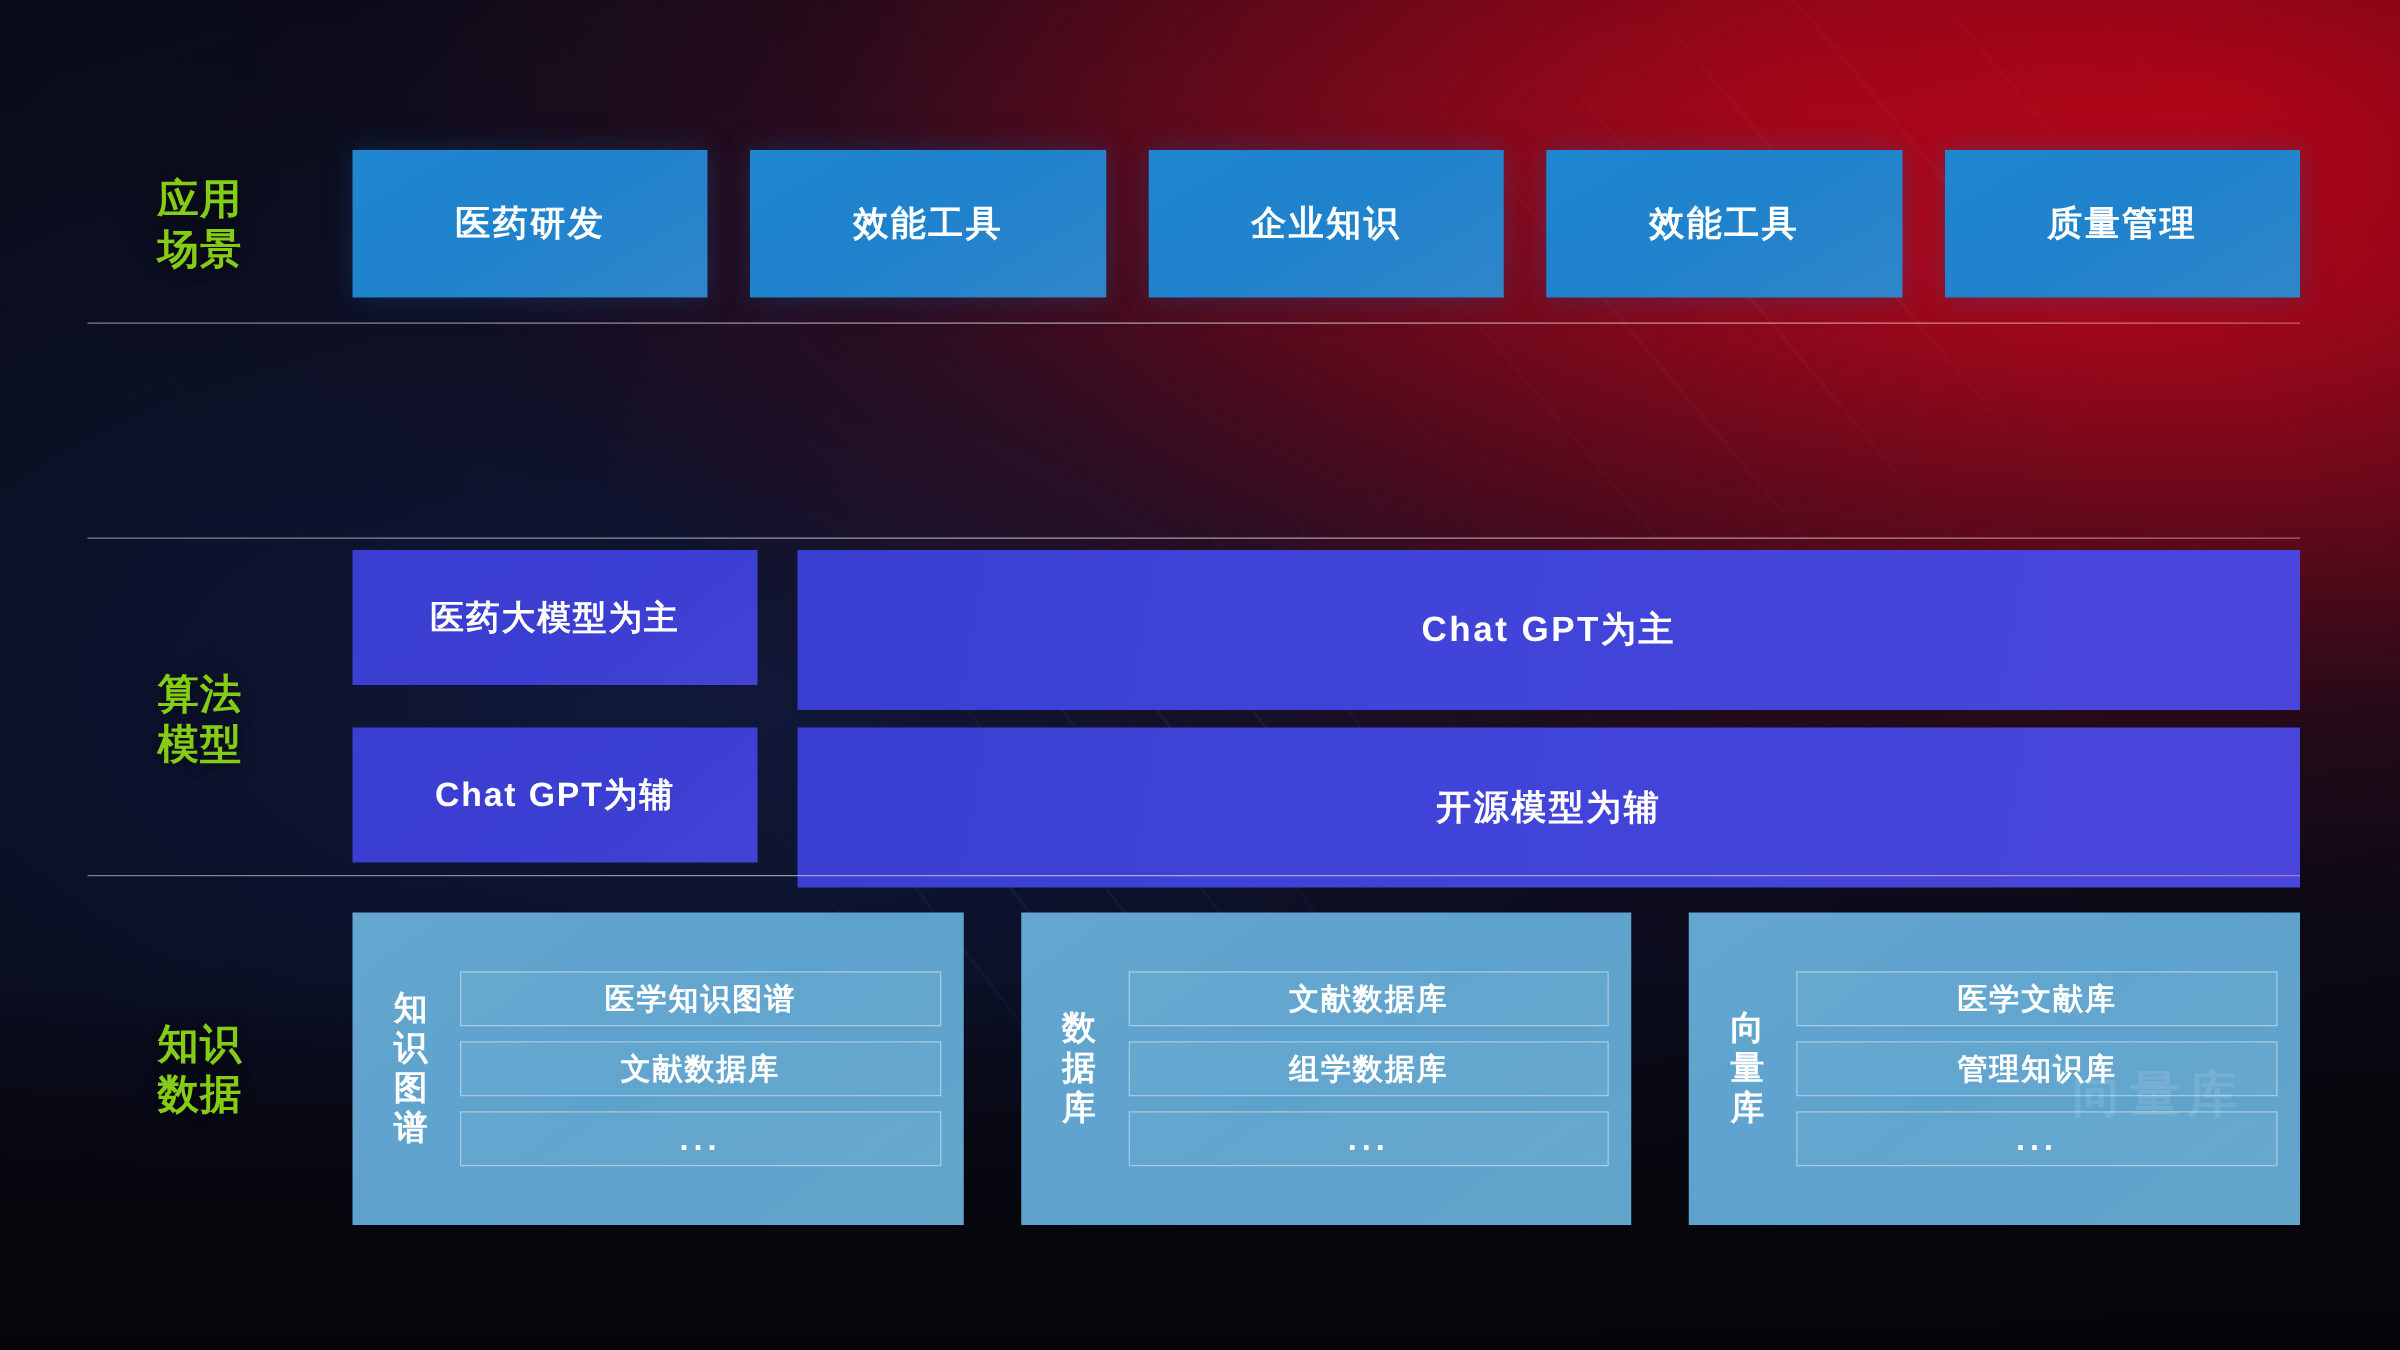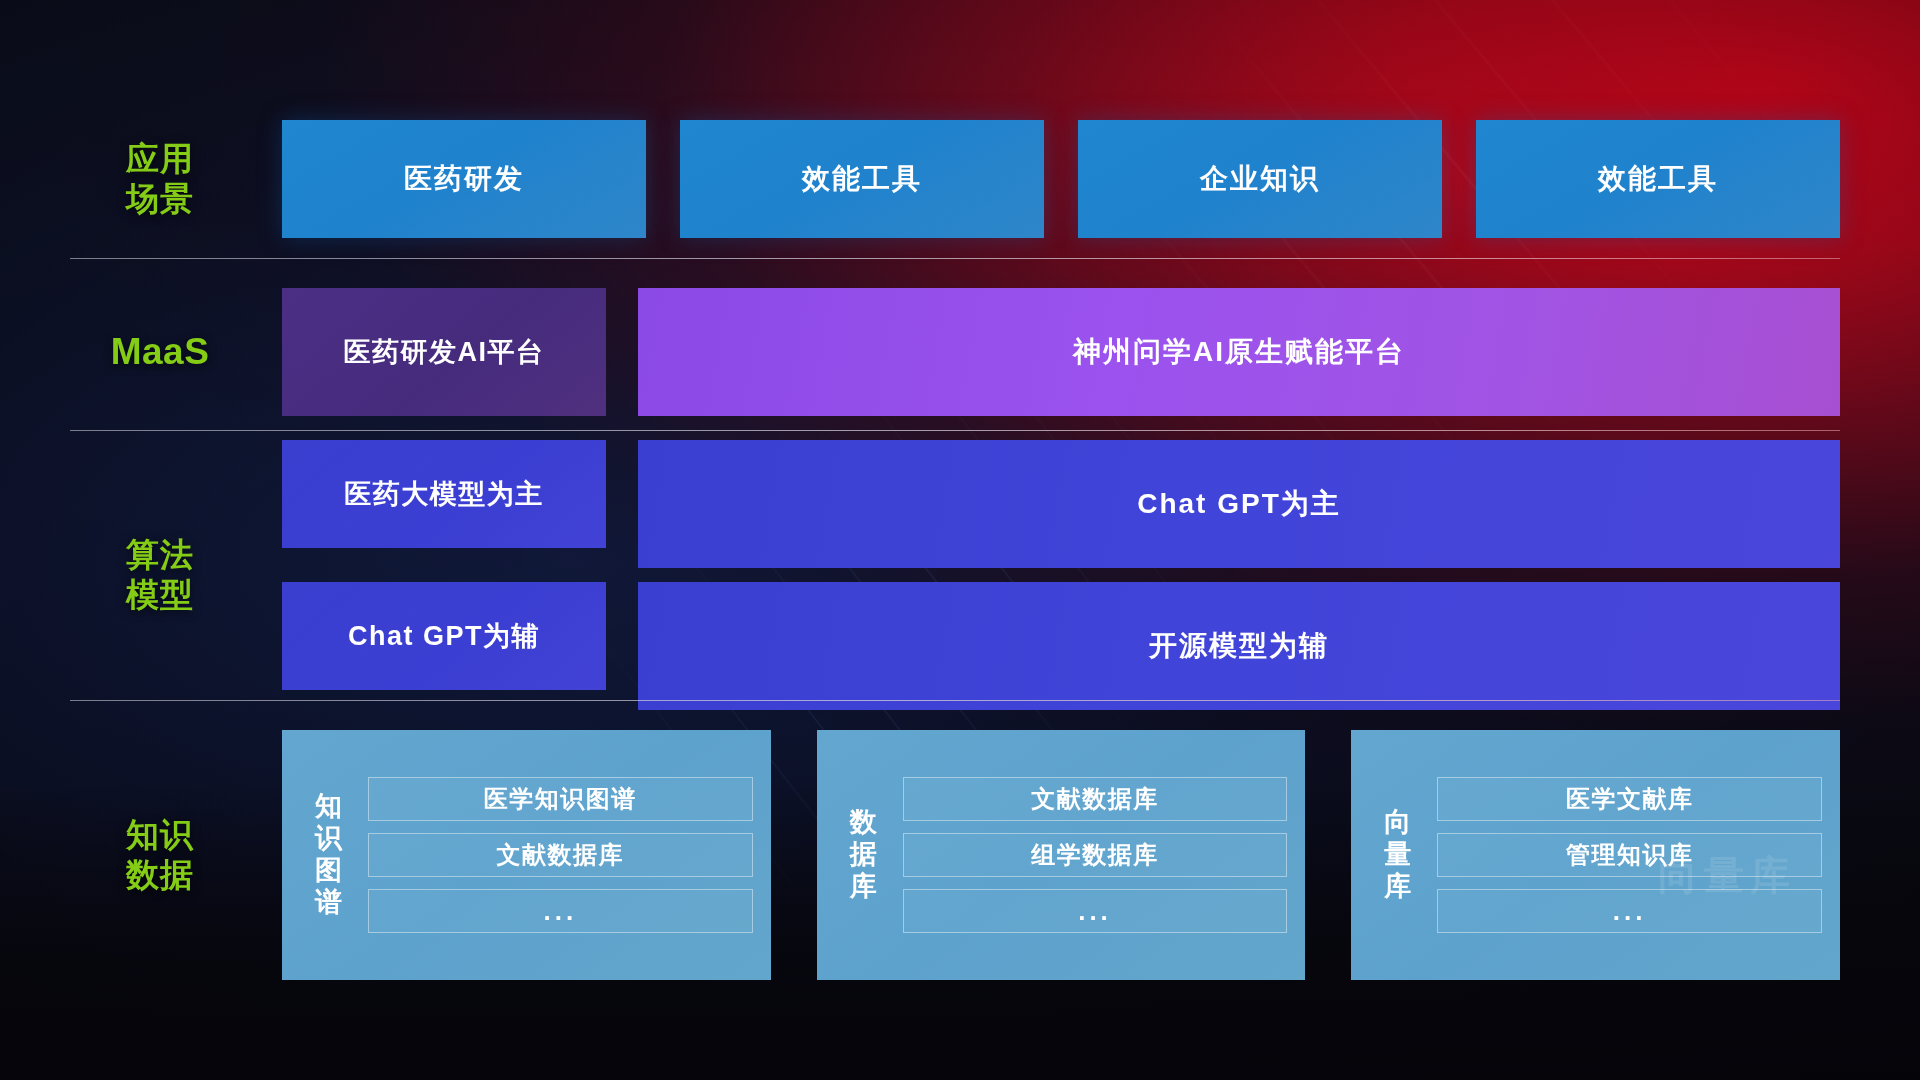--- a/index.html
+++ b/index.html
@@ -213,32 +213,26 @@
   <div class="rows">
 
     <div class="row" id="row-apps">
       <div class="row-label">应用
 场景</div>
       <div class="row-body apps">
         <div class="app-card">医药研发</div>
         <div class="app-card">效能工具</div>
         <div class="app-card">企业知识</div>
         <div class="app-card">效能工具</div>
+        <div class="app-card">质量管理</div>
       </div>
     </div>
 
     <div class="divider" style="top:258px"></div>
 
-    <div class="row" id="row-maas">
-      <div class="row-label latin">MaaS</div>
-      <div class="row-body maas">
-        <div class="maas-left">医药研发AI平台</div>
-        <div class="maas-right">神州问学AI原生赋能平台</div>
-      </div>
-    </div>
 
     <div class="divider" style="top:430px"></div>
 
     <div class="row" id="row-algo">
       <div class="row-label">算法
 模型</div>
       <div class="row-body algo-body">
         <div class="algo-line">
           <div class="algo-left">医药大模型为主</div>
           <div class="algo-right">Chat GPT为主</div>

